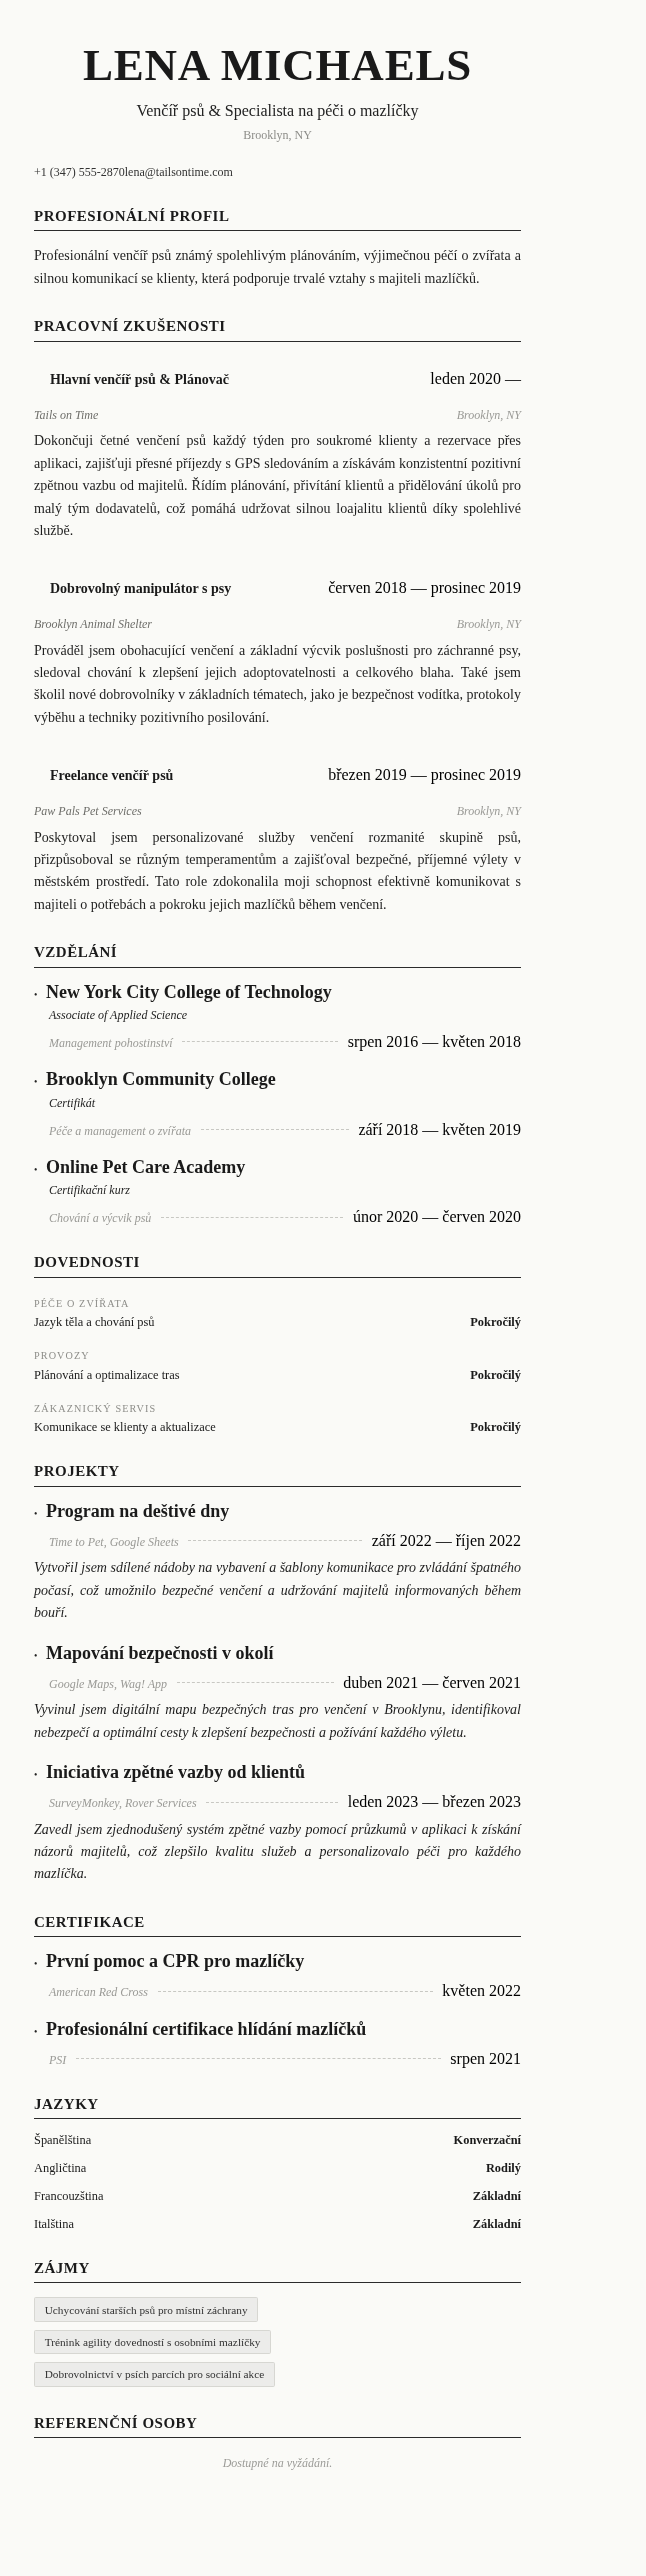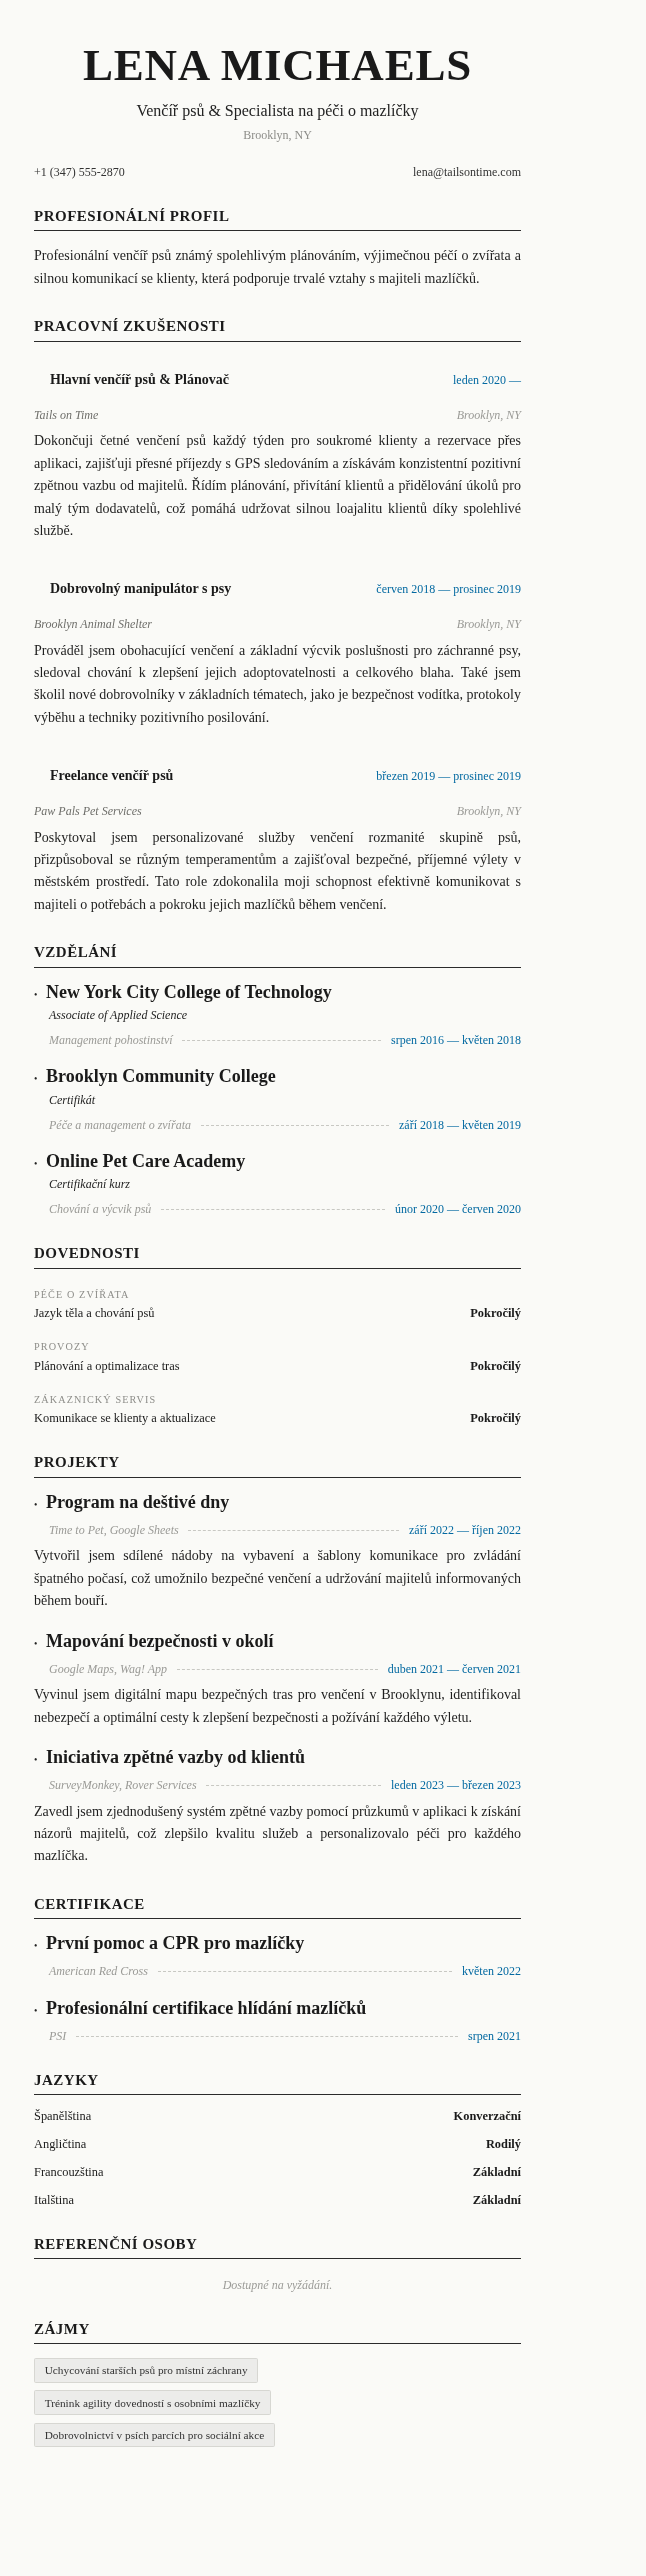--- a/index.html
+++ b/index.html
@@ -21,21 +21,20 @@
   .name {
     font-size: 45px;
     font-weight: 700;
     letter-spacing: 0.8px;
     margin: 0 0 10.8px;
   }
   .subtitle { font-size: 16px; color: #222; margin-bottom: 8.6px; }
   .location { font-size: 12px; color: #8d8d89; margin-bottom: 21.6px; }
   .contact-row {
     display: flex;
-    justify-content: space-between;
     font-size: 12px;
     color: #333;
     text-align: left;
   }
 
   
   section { margin-top: 28px; }
   .sec-heading {
     font-size: 15px;
     font-weight: 700;
@@ -49,21 +48,21 @@
     line-height: 1.6;
     text-align: justify;
     margin: 7.5px 0 0;
     color: #1e1e1e;
   }
 
   
   .job { margin-bottom: 22.6px; }
   .row { display: flex; justify-content: space-between; align-items: baseline; }
   .job-title { font-size: 14px; font-weight: 700; margin: 16px; }
-  .dates { font-size: 12px; color: #0369a1; white-space: nowrap; }
+  .dates { font-size: 16px; color: #000000; white-space: nowrap; }
   .meta-row { margin-top: 4.3px; }
   .company { font-size: 12px; font-style: italic; color: #6e6e6a; }
   .loc-right { font-size: 12px; font-style: italic; color: #9a9a96; }
 
   
   .entry { margin-bottom: 18.3px; }
   .bullet-title {
     font-size: 18px;
     font-weight: 700;
     margin: 0;
@@ -81,21 +80,21 @@
   .degree { font-size: 12px; font-style: italic; color: #222; margin-top: 5.4px; }
   .leader-row { display: flex; align-items: baseline; margin-top: 10px; }
   .field { font-size: 12px; font-style: italic; color: #9a9a96; }
   .leader {
     flex: 1;
     align-self: center;
     height: 0;
     margin: 0 9.7px;
     border-bottom: 0.5px dashed #c8c8c3;
   }
-  .entry .body-text { margin-top: 7.5px; }
+  .entry .body-text { margin-top: 7.5px; font-style: italic; }
 
   
   .skill-group { margin-bottom: 17px; }
   .skill-cat {
     font-size: 10.2px;
     letter-spacing: 1.1px;
     color: #8d8d89;
     margin-bottom: 6.5px;
     margin-top: 20px;
   }
@@ -336,27 +335,27 @@
       <span>Francouzština</span>
       <span class="level">Základní</span>
     </div>
     <div class="row lang-row">
       <span>Italština</span>
       <span class="level">Základní</span>
     </div>
   </section>
 
   <section>
-    <h2 class="sec-heading">REFERENČNÍ OSOBY</h2>
-    <p class="refs-note">Dostupné na vyžádání.</p>
-  </section>
-
-  <section>
     <h2 class="sec-heading">ZÁJMY</h2>
     <div class="chips">
       <span class="chip">Uchycování starších psů pro místní záchrany</span>
       <span class="chip">Trénink agility dovedností s osobními mazlíčky</span>
       <span class="chip">Dobrovolnictví v psích parcích pro sociální akce</span>
     </div>
   </section>
 
+  <section>
+    <h2 class="sec-heading">REFERENČNÍ OSOBY</h2>
+    <p class="refs-note">Dostupné na vyžádání.</p>
+  </section>
+
 </div>
 
 
 </body></html>

